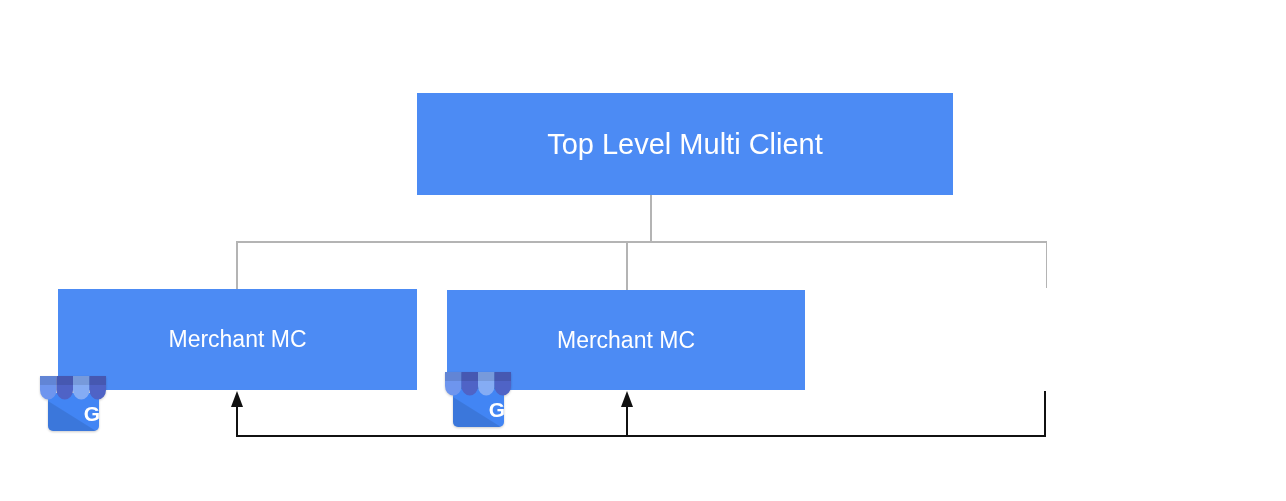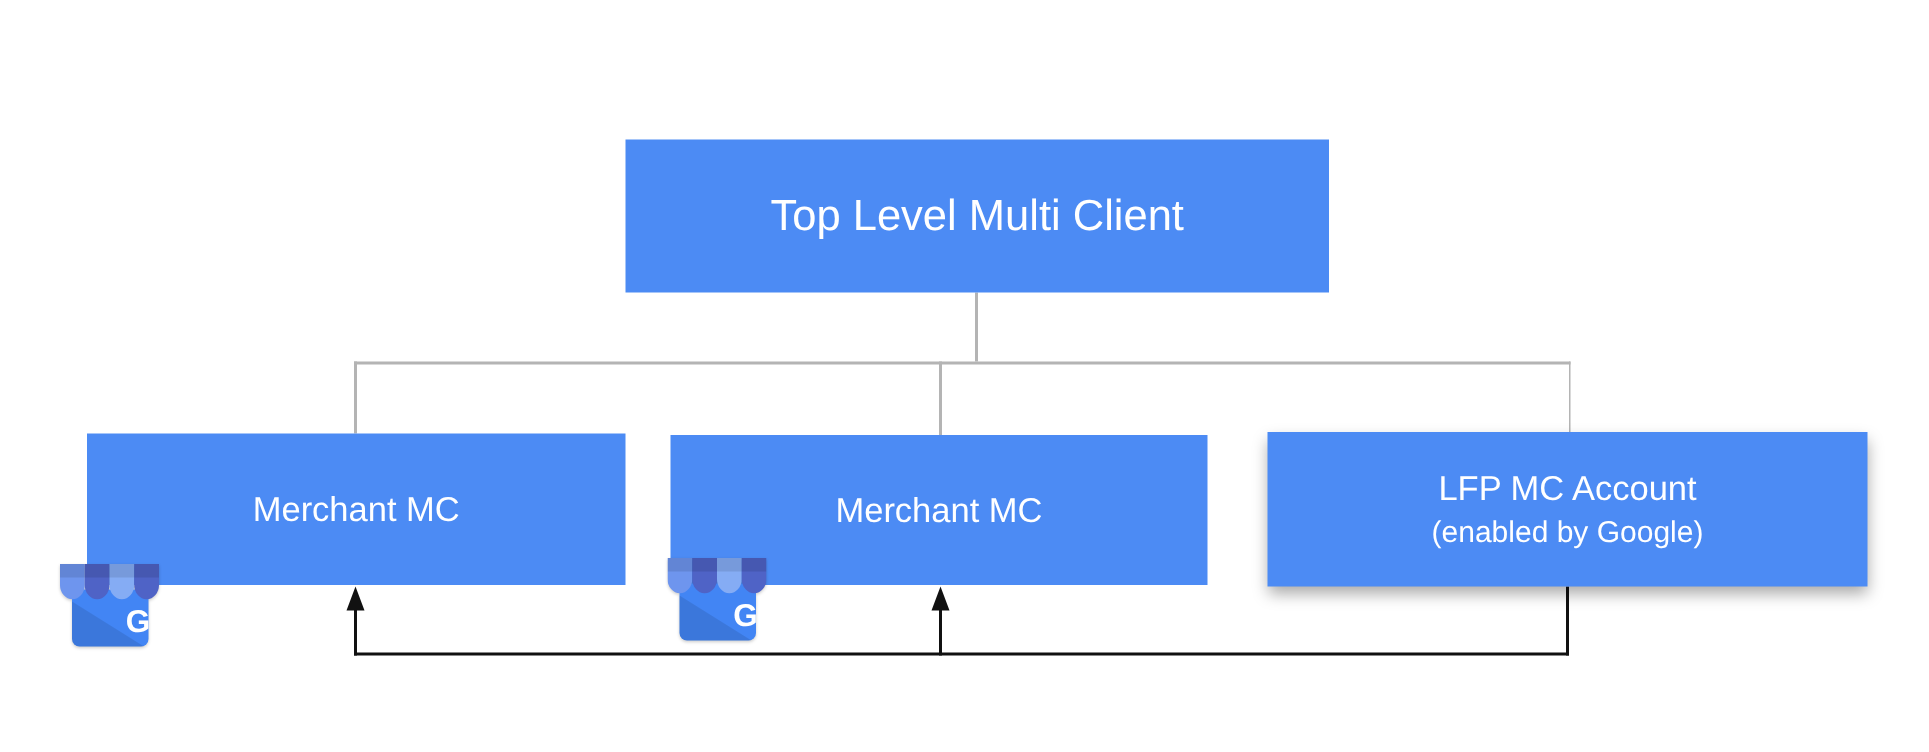--- a/index.html
+++ b/index.html
@@ -22,21 +22,21 @@
   }
   .node{
     position:absolute;
     background:var(--node-fill);
     color:var(--node-text);
     display:flex;flex-direction:column;
     align-items:center;justify-content:center;
     text-align:center;
   }
   .node .ln{white-space:nowrap;}
-  .node-mca{left:417px;top:93px;width:469px;height:102px;font-size:29px;line-height:41px;}
+  .node-mca{left:417px;top:93px;width:536px;height:102px;font-size:29px;line-height:41px;}
   .node-merchant1{left:58px;top:289px;width:359px;height:101px;font-size:23px;line-height:31px;}
   .node-merchant2{left:447px;top:290px;width:358px;height:100px;font-size:23px;line-height:31px;}
   .node-lfp{left:845px;top:288px;width:400px;height:103px;font-size:23px;line-height:31px;
     box-shadow:0 5px 10px rgba(0,0,0,0.35);}
   .node-lfp .ln.small{font-size:20px;line-height:29px;}
   .line{position:absolute;}
   .line.gray{background:var(--tree-line);}
   .line.black{background:var(--flow-line);}
   .line.v{width:1.5px;}
   .line.h{height:1.5px;}
@@ -80,24 +80,20 @@
   </div>
 
   <div class="node node-merchant1">
     <div class="ln">Merchant MC</div>
   </div>
 
   <div class="node node-merchant2">
     <div class="ln">Merchant MC</div>
   </div>
 
-  <div class="node node-lfp">
-    <div class="ln">LFP MC Account</div>
-    <div class="ln small">(enabled by Google)</div>
-  </div>
 
   <svg class="gmb-icon" style="left:40px;top:371px" width="66" height="62" viewBox="0 0 66 62">
     <rect class="body" x="8" y="22" width="51" height="38" rx="5"></rect>
     <path class="fold-shade" d="M8,30 L56,60 L13,60 A5,5 0 0 1 8,55 Z"></path>
     <path class="stripe-mid" d="M0,5 H16.5 V19 A8.25,9.5 0 0 1 0,19 Z"></path>
     <path class="stripe-dark" d="M16.5,5 H33 V19 A8.25,9.5 0 0 1 16.5,19 Z"></path>
     <path class="stripe-light" d="M33,5 H49.5 V19 A8.25,9.5 0 0 1 33,19 Z"></path>
     <path class="stripe-dark" d="M49.5,5 H66 V19 A8.25,9.5 0 0 1 49.5,19 Z"></path>
     <rect class="band-shade" x="0" y="5" width="66" height="9"></rect>
     <text class="g-letter" x="52" y="50" text-anchor="middle">G</text>

